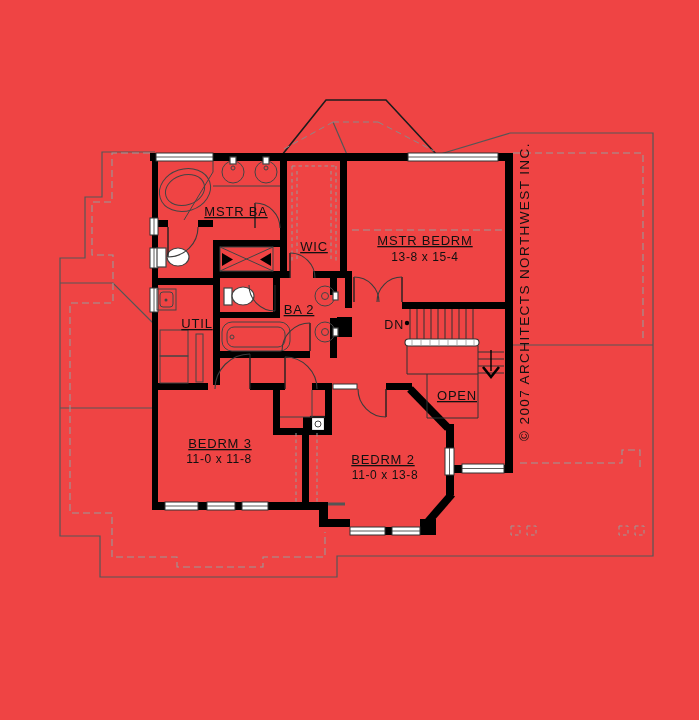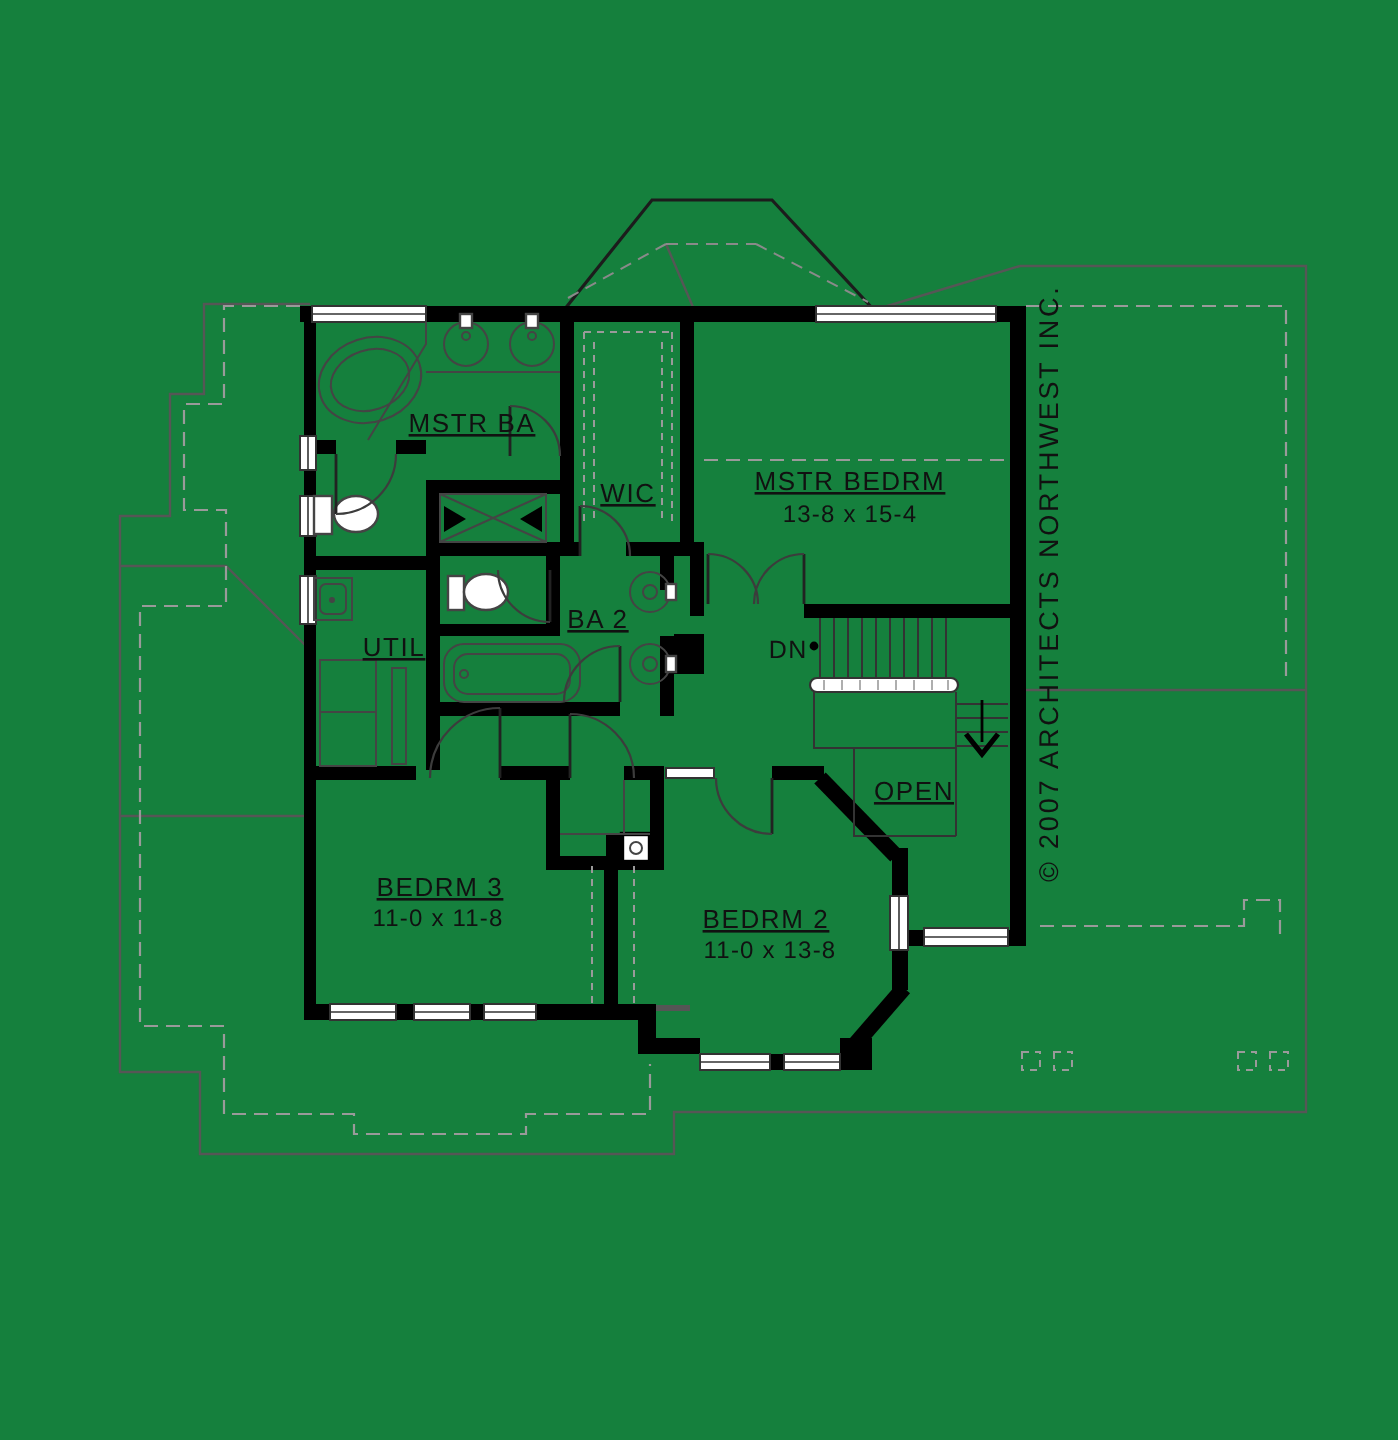--- a/index.html
+++ b/index.html
@@ -1,16 +1,16 @@
 <!DOCTYPE html>
 <html><head>
 <meta charset="utf-8">
 <style>
   html,body{margin:0;padding:0;background:#ffffff;}
-  #stage{position:relative;width:699px;height:720px;background:#15803d;overflow:hidden;
+  #stage{position:relative;width:699px;height:720px;background:#ef4444;overflow:hidden;
          font-family:"Liberation Sans", sans-serif;}
   svg{display:block;}
   .wall{fill:#000000;stroke:none;}
   .roofline{stroke:#565656;stroke-width:1.2;fill:none;}
   .roofsolid{stroke:#1c1c1c;stroke-width:1.6;fill:none;}
   .dash{stroke:#9a9a9a;stroke-width:1.1;fill:none;stroke-dasharray:7 4;}
   .dash2{stroke:#9a9a9a;stroke-width:1;fill:none;stroke-dasharray:3.5 3;}
   .ridge{stroke:#8a8a8a;stroke-width:1;fill:none;stroke-dasharray:6 4;}
   .fix{stroke:#444444;stroke-width:1.2;fill:#ffffff;}
   .fixl{stroke:#444444;stroke-width:1;fill:none;}

